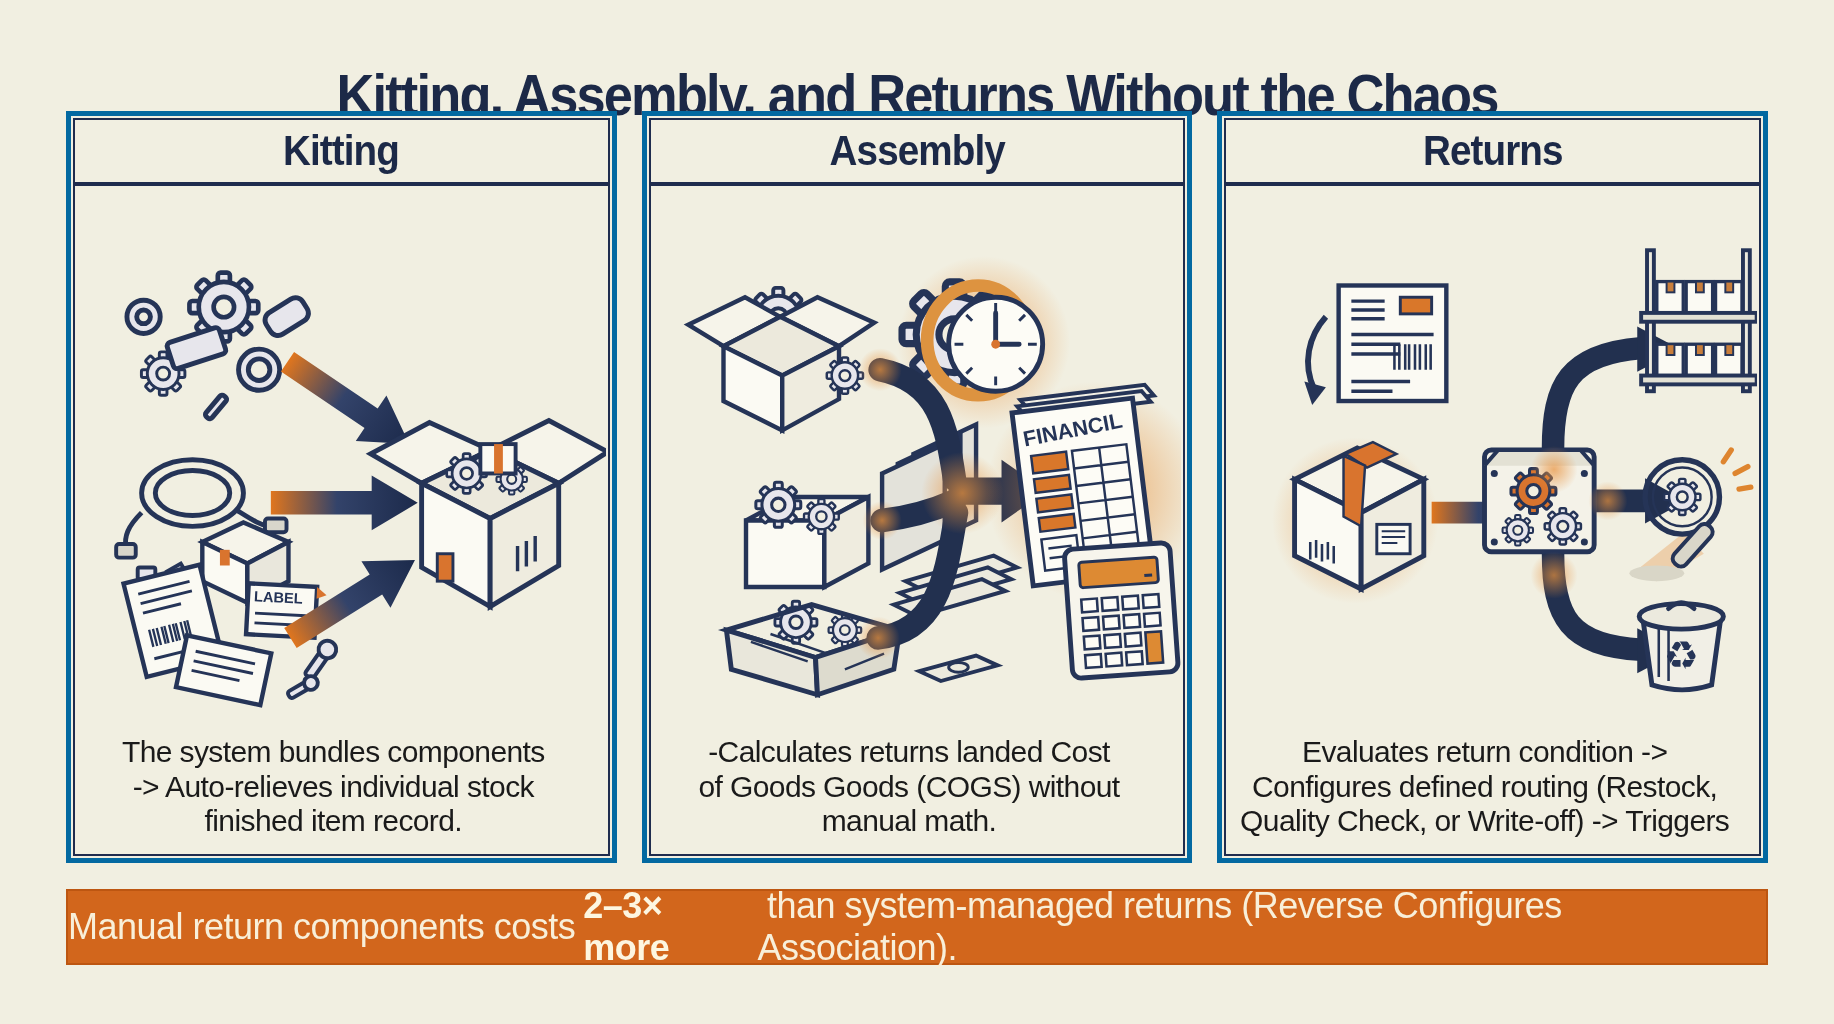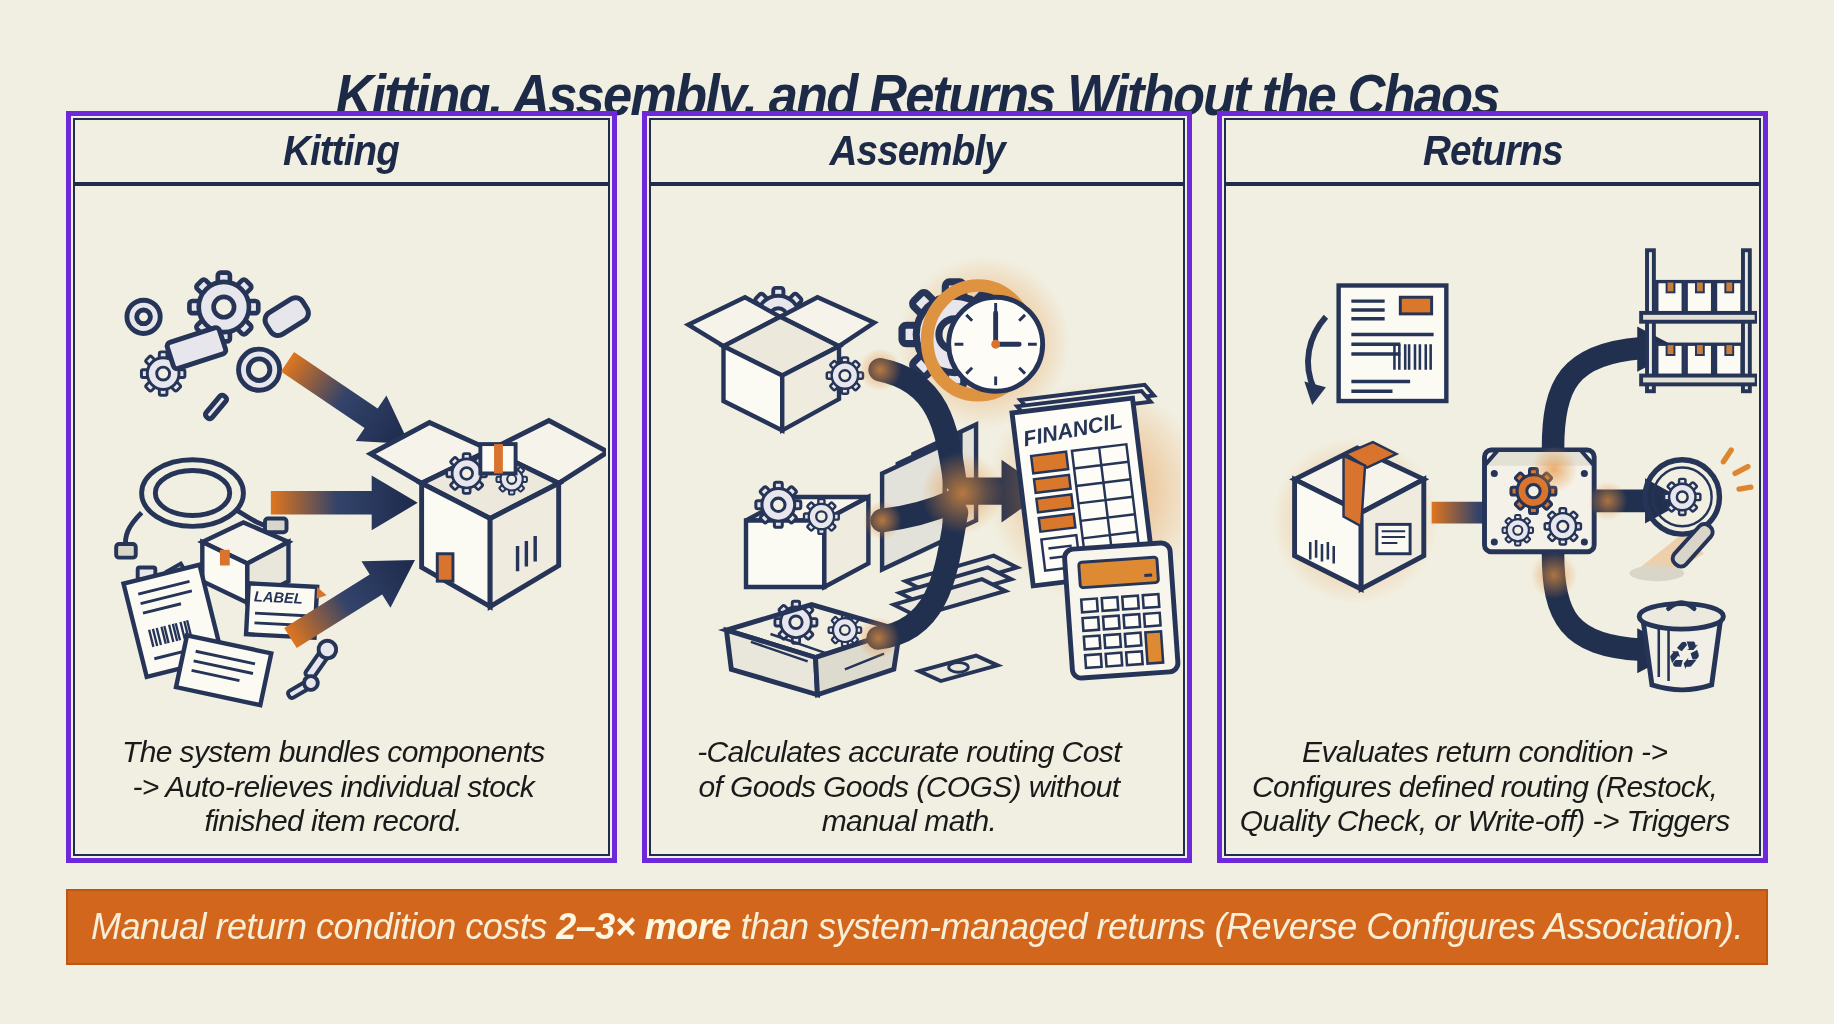--- a/index.html
+++ b/index.html
@@ -1,38 +1,38 @@
 <!DOCTYPE html>
 <html><head>
 <meta charset="utf-8">
 <style>
   html,body{margin:0;padding:0;}
   body{
     width:1834px;height:1024px;overflow:hidden;
     background:#f1efe1;
     font-family:"Liberation Sans", sans-serif;
   }
-  .stage{position:relative;width:1834px;height:1024px;background:#f1efe1;font-style:italic;}
+  .stage{position:relative;width:1834px;height:1024px;background:#f1efe1;}
 
   .main-title{
     position:absolute;top:24px;left:0;width:100%;
     text-align:center;
     font-size:57px;font-weight:700;color:#1c2947;
     letter-spacing:-2px;
   }
   .main-title .squeeze{display:inline-block;transform:scaleX(.92);transform-origin:center;}
 
   .panels{
     position:absolute;left:66px;top:111px;width:1702px;height:752px;
     display:flex;gap:25px;
   }
   .panel{
     flex:1;position:relative;
     background:#f1efe1;
-    border:5px solid #6d28d9;
+    border:5px solid #0369a1;
   }
   .panel-inner{
     position:absolute;inset:2px;
     border:2px solid #1f2c4e;
     display:flex;flex-direction:column;
   }
   .panel-header{
     height:62px;flex:0 0 62px;
     border-bottom:4px solid #1f2c4e;
     display:flex;align-items:center;justify-content:center;
@@ -329,21 +329,21 @@
                   <rect x="-40" y="47" width="16" height="13"></rect>
                     <rect x="-19" y="47" width="16" height="13"></rect>
                     <rect x="2" y="47" width="16" height="13"></rect>
                   <rect x="23" y="28" width="16" height="32" fill="#dd8a33"></rect>
                 </g>
               </g>
             </g>
           </svg>
         </div>
         <div class="panel-desc">
-          <div>-Calculates accurate routing Cost</div>
+          <div>-Calculates returns landed Cost</div>
           <div>of Goods Goods (COGS) without</div>
           <div>manual math.</div>
         </div>
       </div>
     </div>
 
     <div class="panel">
       <div class="panel-inner">
         <div class="panel-header">
             <span class="squeeze">Returns</span>
@@ -510,15 +510,15 @@
         <div class="panel-desc">
           <div>Evaluates return condition -&gt;</div>
           <div>Configures defined routing (Restock,</div>
           <div>Quality Check, or Write-off) -&gt; Triggers</div>
         </div>
       </div>
     </div>
 
   </div>
 
-  <div class="banner"><span>Manual return condition costs </span><b>2–3× more</b><span> than system-managed returns (Reverse Configures Association).</span></div>
+  <div class="banner"><span>Manual return components costs </span><b>2–3× more</b><span> than system-managed returns (Reverse Configures Association).</span></div>
 
 </div>
 
 </body></html>

